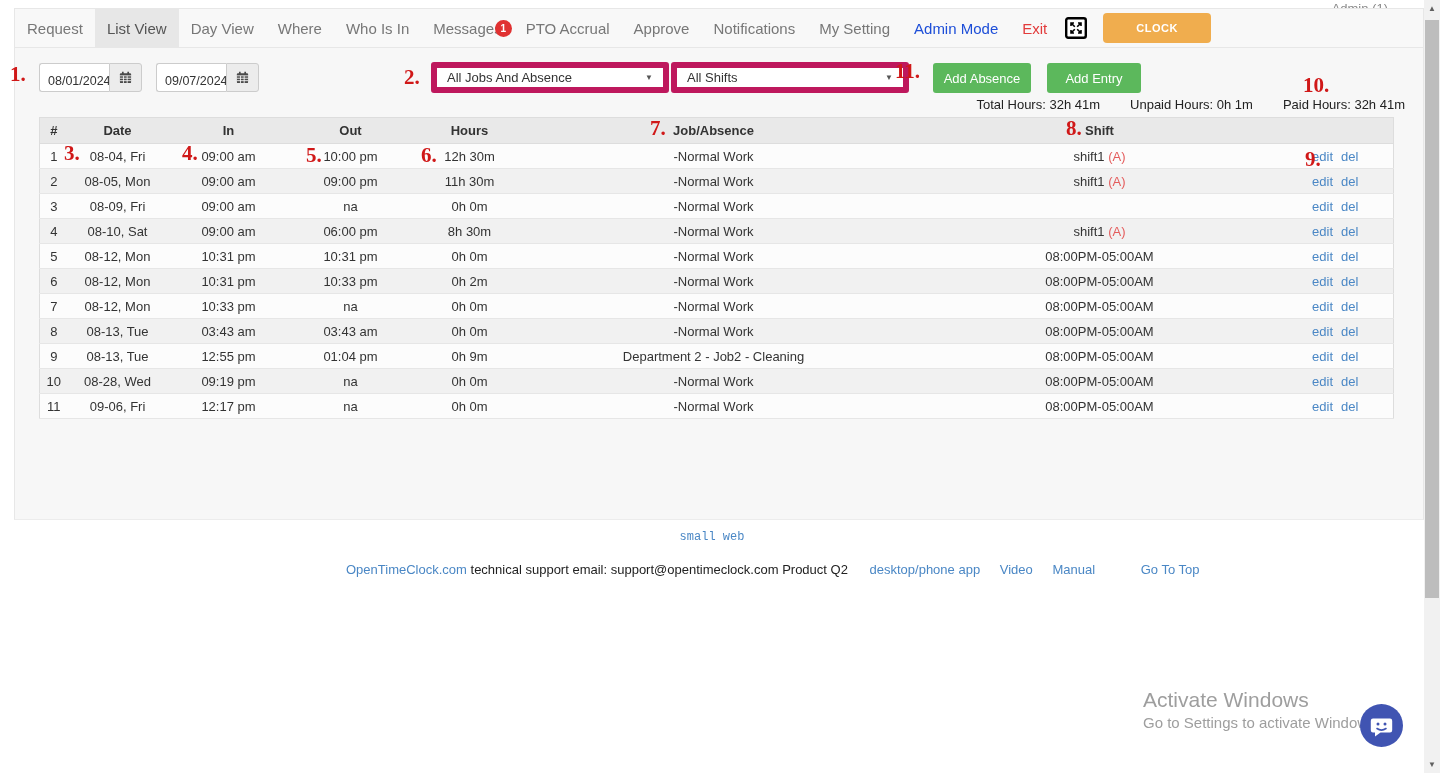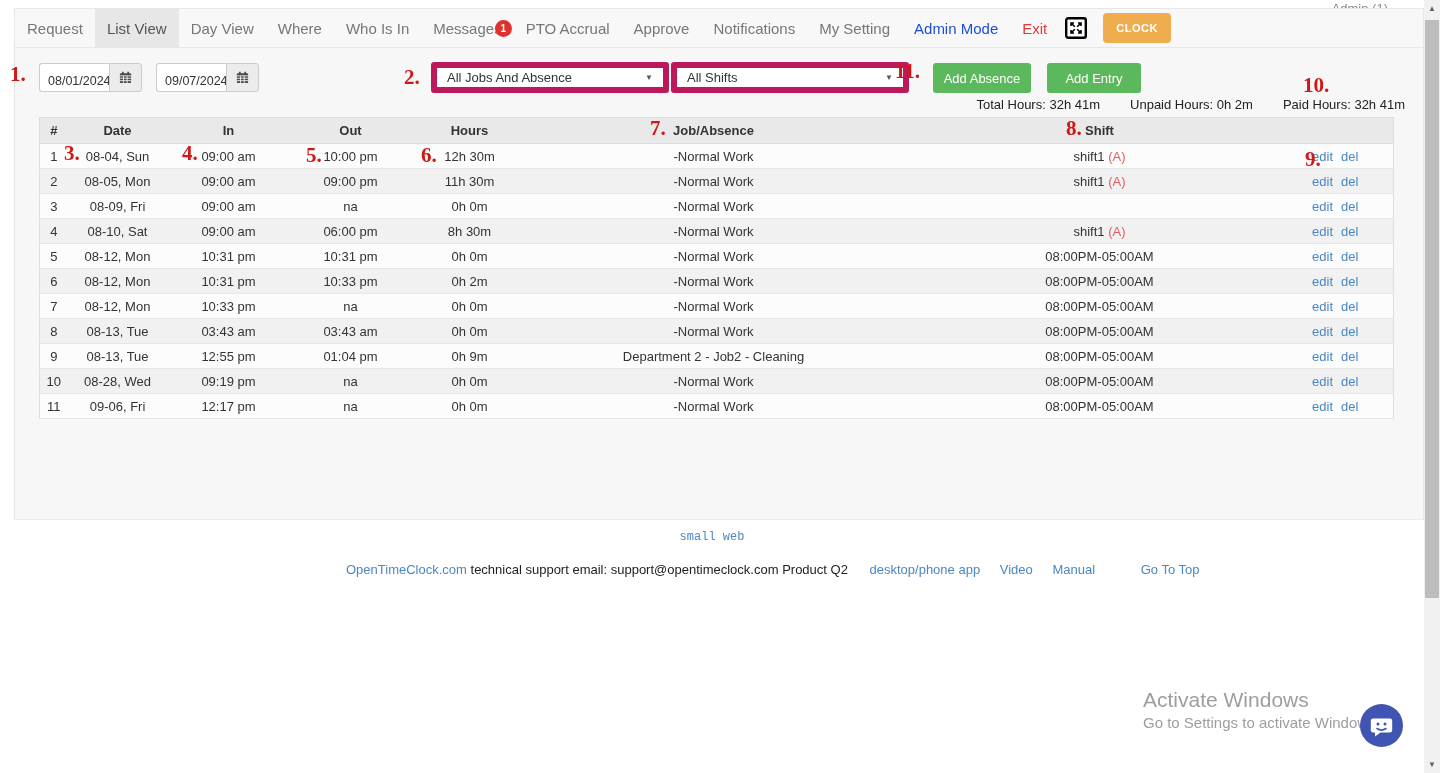--- a/index.html
+++ b/index.html
@@ -22,21 +22,21 @@
   .nav-item { display:flex; align-items:center; padding:0 12px; font-size:15px; color:#777;
     cursor:pointer; white-space:nowrap; position:relative; }
   .nav-item.active { background:#e7e7e7; color:#555; }
   .nav-item.admin { color:#1d4ed8; }
   .nav-item.exit { color:#e23b3b; }
   .msg-badge { position:absolute; right:2px; top:11px; min-width:17px; height:17px; border-radius:9px;
     background:#e03131; color:#fff; font-size:10px; font-weight:bold; display:flex; align-items:center;
     justify-content:center; padding:0 4px; }
   .fs-icon { display:flex; align-items:center; margin-left:6px; cursor:pointer; }
   .clock-btn { align-self:center; margin-left:16px; background:#f0ad4e; color:#fff; border:none;
-    border-radius:4px; font-size:11px; font-weight:bold; letter-spacing:.5px; padding:9px 13px; cursor:pointer;
+    border-radius:4px; font-size:11px; font-weight:bold; letter-spacing:.5px; padding:9px 33px; cursor:pointer;
     font-family:"Liberation Sans", sans-serif; }
 
   
   .panel { position:absolute; left:14px; top:48px; width:1410px; height:472px; background:#f7f7f7;
     border-left:1px solid #e7e7e7; border-right:1px solid #e7e7e7; border-bottom:1px solid #ececec; }
 
   .date-group { position:absolute; top:15px; height:29px; display:flex; }
   .dg1 { left:24px; } .dg2 { left:141px; }
   .date-input { width:70px; height:29px; border:1px solid #ccc; border-right:none; border-radius:3px 0 0 3px;
     padding:7px 0 0 8px; font-size:12.5px; color:#333; background:#fff; font-family:"Liberation Sans", sans-serif; }
@@ -168,21 +168,21 @@
     <div class="selectbox sel-shifts">
       <span>All Shifts</span>
       <span class="caret">▼</span>
     </div>
 
     <button class="btn-green btn-absence">Add Absence</button>
     <button class="btn-green btn-entry">Add Entry</button>
 
     <div class="stats">
       <span>Total Hours: 32h 41m</span>
-      <span>Unpaid Hours: 0h 2m</span>
+      <span>Unpaid Hours: 0h 1m</span>
       <span>Paid Hours: 32h 41m</span>
     </div>
 
     <div class="grid-wrap">
       <table class="grid">
         <colgroup>
           <col style="width:28px">
             <col style="width:100px">
             <col style="width:122px">
             <col style="width:122px">
@@ -199,21 +199,21 @@
               <th>Out</th>
               <th>Hours</th>
               <th>Job/Absence</th>
               <th>Shift</th>
               <th></th>
             </tr>
           </thead>
         <tbody id="grid-body">
             <tr>
               <td>1</td>
-              <td>08-04, Sun</td>
+              <td>08-04, Fri</td>
               <td>09:00 am</td>
               <td>10:00 pm</td>
               <td>12h 30m</td>
               <td>-Normal Work</td>
               <td>shift1<span class="red"> (A)</span></td>
               <td class="c-actions"><a class="lnk">edit</a><a class="lnk act-link">del</a></td>
             </tr>
             <tr>
               <td>2</td>
               <td>08-05, Mon</td>

